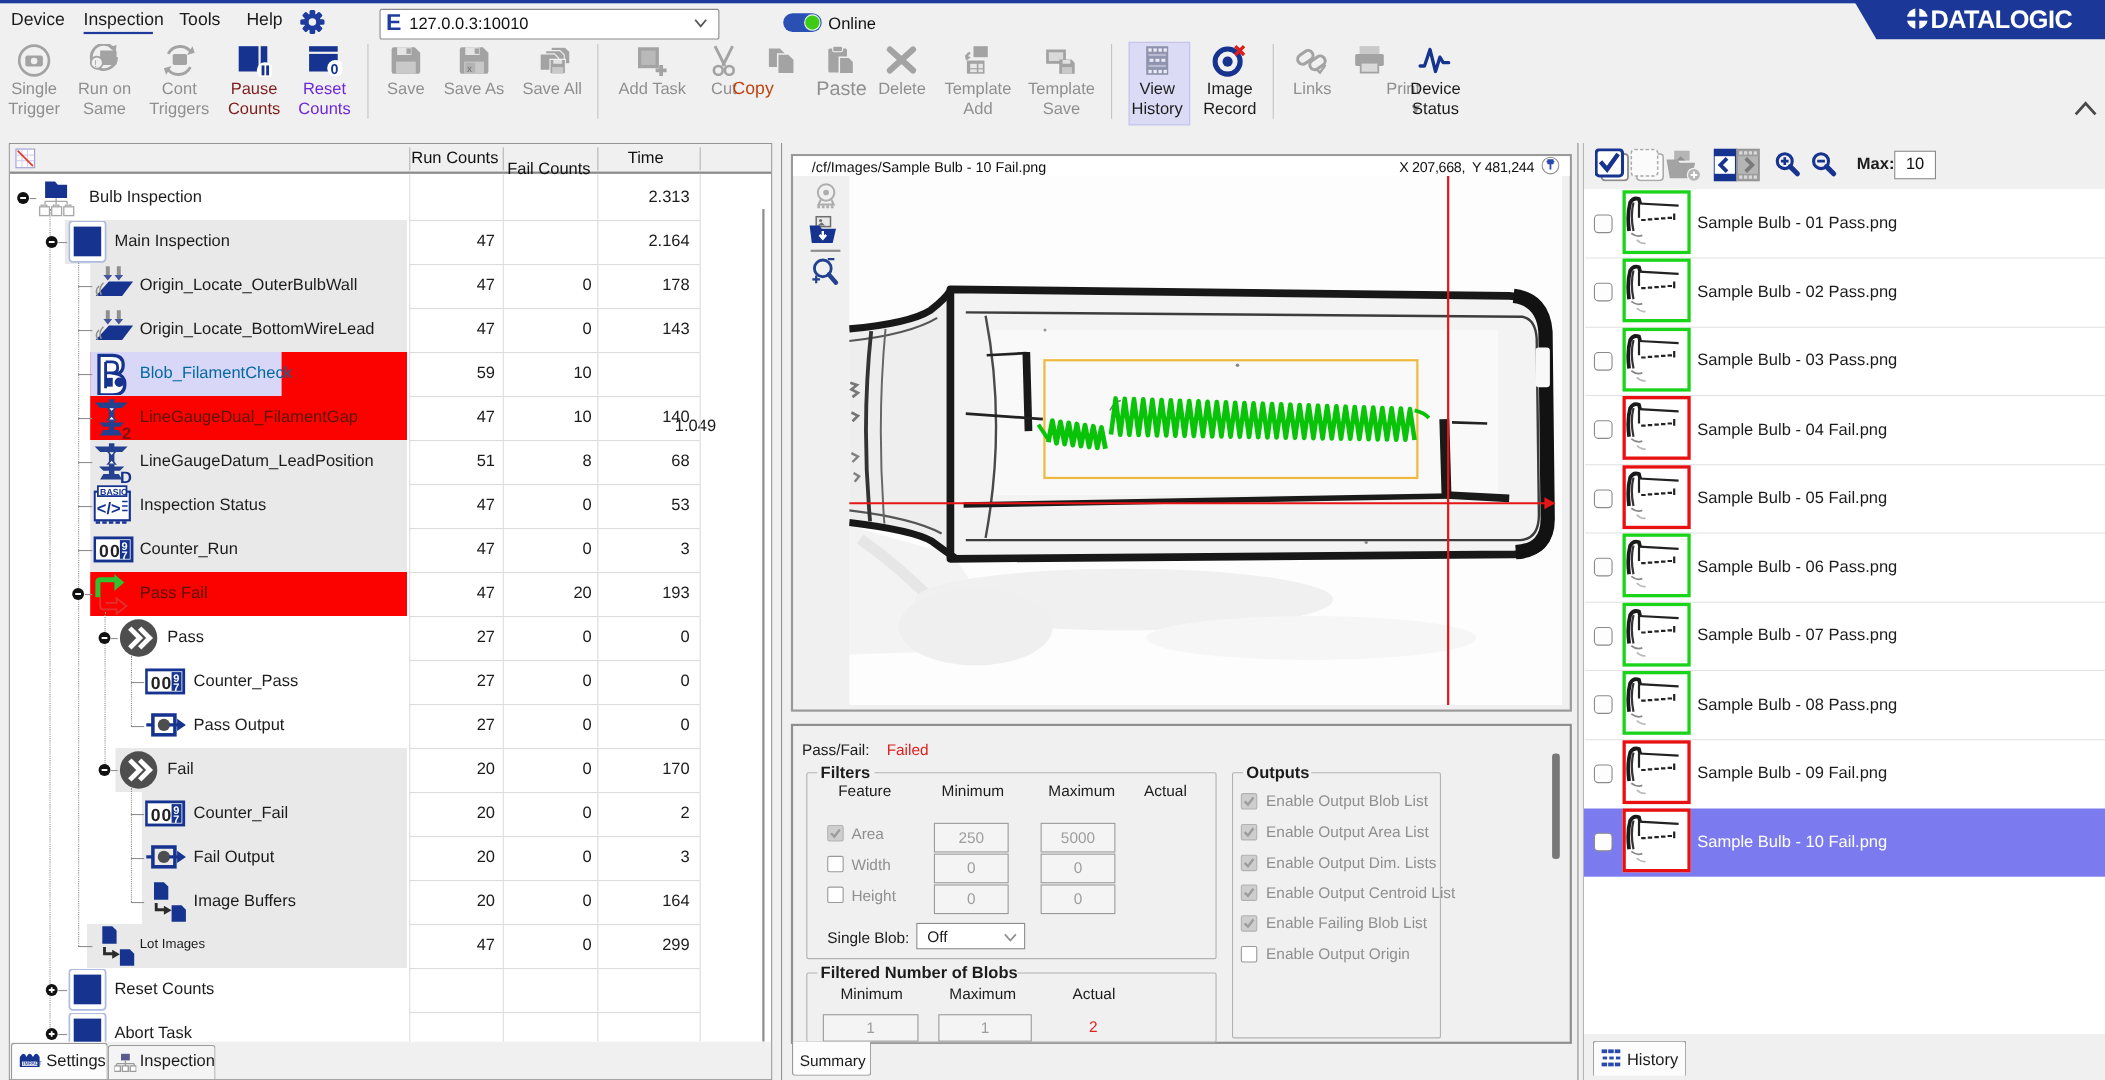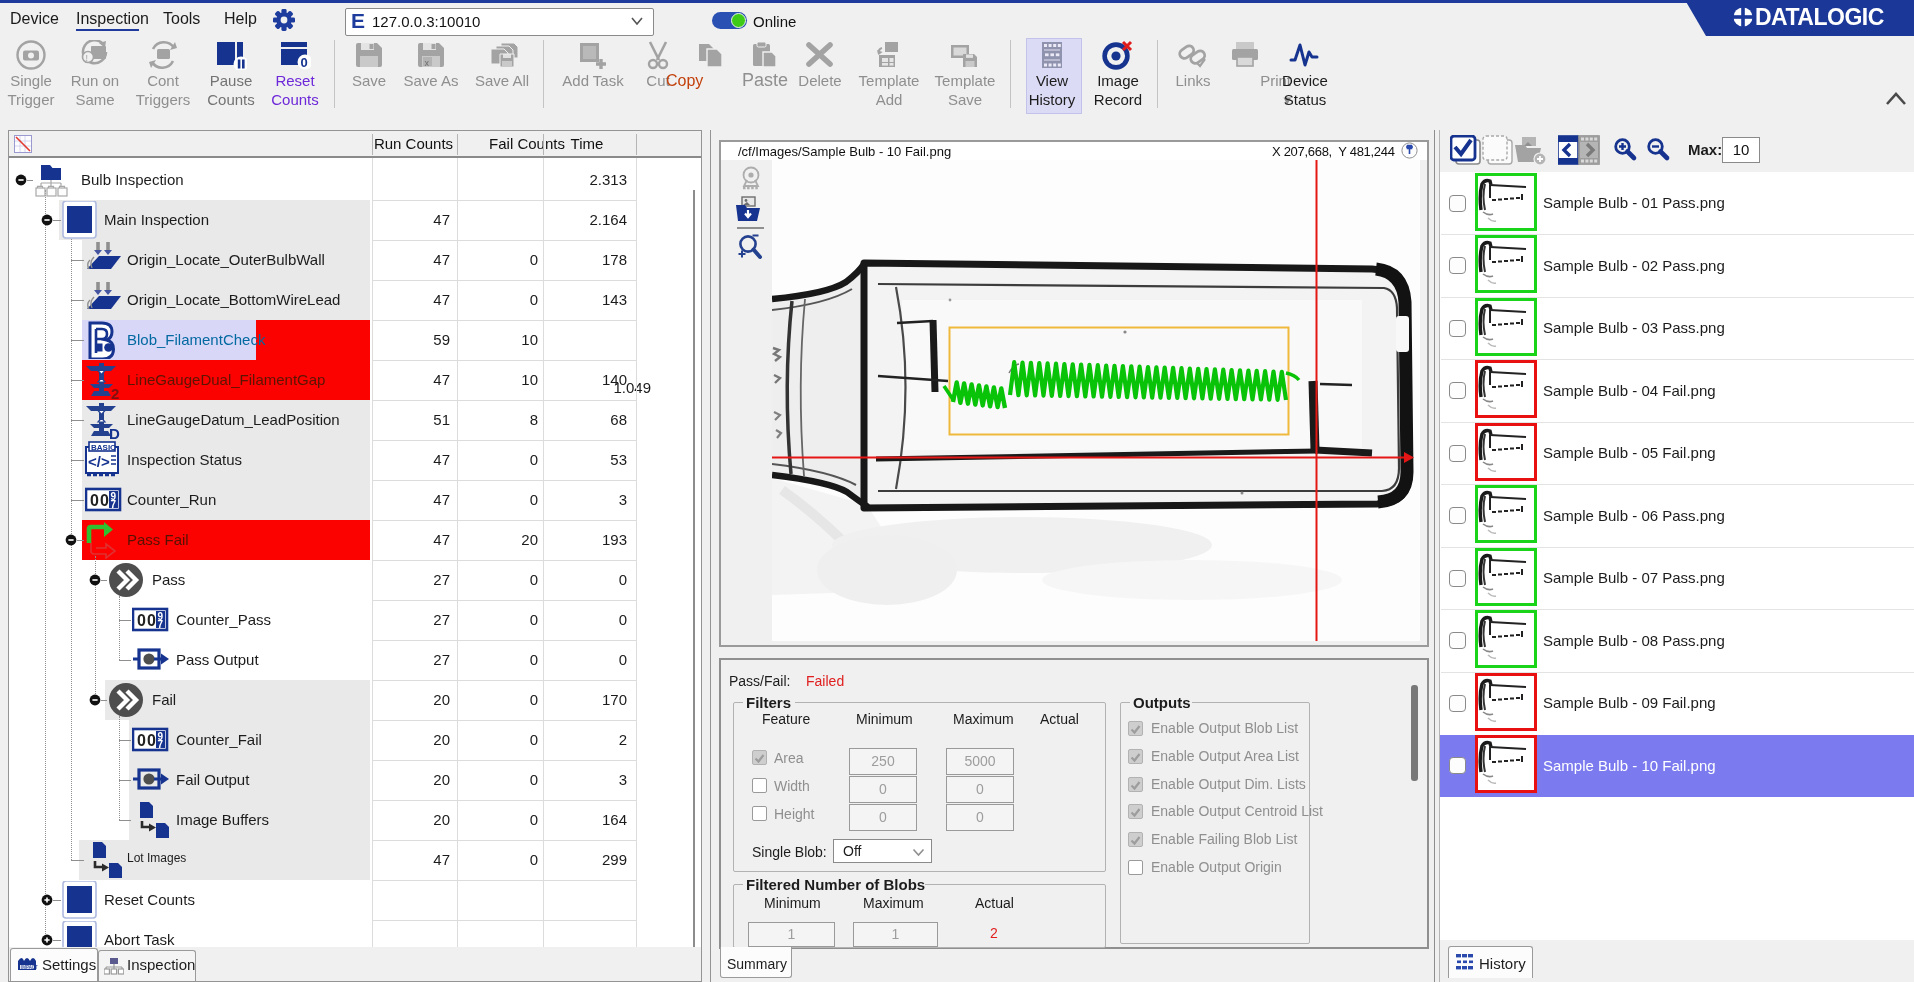--- a/index.html
+++ b/index.html
@@ -70,21 +70,21 @@
     <path d="M9 20 L2 22 L4 28 Z" fill="#a3a3a3"></path>
   </svg>
 <div class="ab" style="left:118px;top:71px;width:90px;height:40px;font-size:15px;line-height:19px;text-align:center;color:#8f8f8f">Cont<br>Triggers</div>
 <svg class="ab" style="left:215px;top:40px" width="32" height="30" viewBox="0 0 32 30">
     <rect x="2" y="2" width="18" height="23" fill="#15338f"></rect>
     <rect x="22" y="2" width="6" height="23" fill="#15338f"></rect>
     <circle cx="26" cy="24" r="7.5" fill="#fff"></circle>
     <rect x="22.8" y="19.5" width="2.6" height="9" fill="#15338f"></rect>
     <rect x="27" y="19.5" width="2.6" height="9" fill="#15338f"></rect>
   </svg>
-<div class="ab" style="left:186px;top:71px;width:90px;height:40px;font-size:15px;line-height:19px;text-align:center;color:#737373">Pause<br>Counts</div>
+<div class="ab" style="left:186px;top:71px;width:90px;height:40px;font-size:15px;line-height:19px;text-align:center;color:#7f1d1d">Pause<br>Counts</div>
 <svg class="ab" style="left:279px;top:40px" width="32" height="30" viewBox="0 0 32 30">
     <rect x="2" y="2" width="26" height="5" fill="#15338f"></rect>
     <rect x="2" y="9" width="26" height="16" fill="#15338f"></rect>
     <circle cx="26" cy="22" r="7.5" fill="#fff"></circle>
     <text x="21.5" y="27" font-size="13" font-weight="700" fill="#15338f">0</text>
   </svg>
 <div class="ab" style="left:250px;top:71px;width:90px;height:40px;font-size:15px;line-height:19px;text-align:center;color:#6d28d9">Reset<br>Counts</div>
 <svg class="ab" style="left:353px;top:40px" width="32" height="30" viewBox="0 0 32 30">
     <path d="M3 5 q0-2 2-2 L24 3 L29 8 L29 25 q0 2 -2 2 L5 27 q-2 0 -2-2 Z" fill="#a3a3a3"></path>
     <rect x="8" y="3" width="13" height="7" fill="#f0f0f0" opacity="0.85"></rect>
@@ -201,21 +201,21 @@
 <div class="ab" style="left:1157px;top:40px;width:1px;height:68px;background:#c4c4c4"></div>
 <div class="ab" style="left:8px;top:130px;width:694px;height:852px;background:#fff;border:1px solid #949494;box-sizing:border-box"></div>
 <div class="ab" style="left:9px;top:131px;width:692px;height:27px;background:#f0f0f0;border-bottom:2px solid #8a8a8a;box-sizing:border-box"></div>
 <div class="ab" style="left:14px;top:135px;width:18px;height:18px;background:#fdfdff;border:1px solid #9a9ad0;box-sizing:border-box"><svg width="16" height="16">
       <path d="M0 5 h16 M0 10 h16 M5 0 v16 M10 0 v16" stroke="#d4d4ee" stroke-width="1"></path>
       <path d="M1 1 L15 15" stroke="#e23a2e" stroke-width="1.6"></path>
     </svg></div>
 <div class="ab" style="left:372px;top:132px;width:83px;height:24px;">
     <div class="hdr" style="line-height:24px">Run Counts</div>
   </div>
-<div class="ab" style="left:457px;top:132px;width:84px;height:32px;margin-left:28px;">
+<div class="ab" style="left:457px;top:142px;width:84px;height:32px;">
     <div class="hdr" style="line-height:24px">Fail Counts</div>
   </div>
 <div class="ab" style="left:543px;top:132px;width:88px;height:24px;">
     <div class="hdr" style="line-height:24px">Time</div>
   </div>
 <div class="ab" style="left:372px;top:134px;width:1px;height:21px;background:#b5b5b5"></div>
 <div class="ab" style="left:457px;top:134px;width:1px;height:21px;background:#b5b5b5"></div>
 <div class="ab" style="left:543px;top:134px;width:1px;height:21px;background:#b5b5b5"></div>
 <div class="ab" style="left:636px;top:134px;width:1px;height:21px;background:#b5b5b5"></div>
 <div class="ab" style="left:59px;top:199.5px;width:311px;height:40px;background:#e9e9e9"></div>

